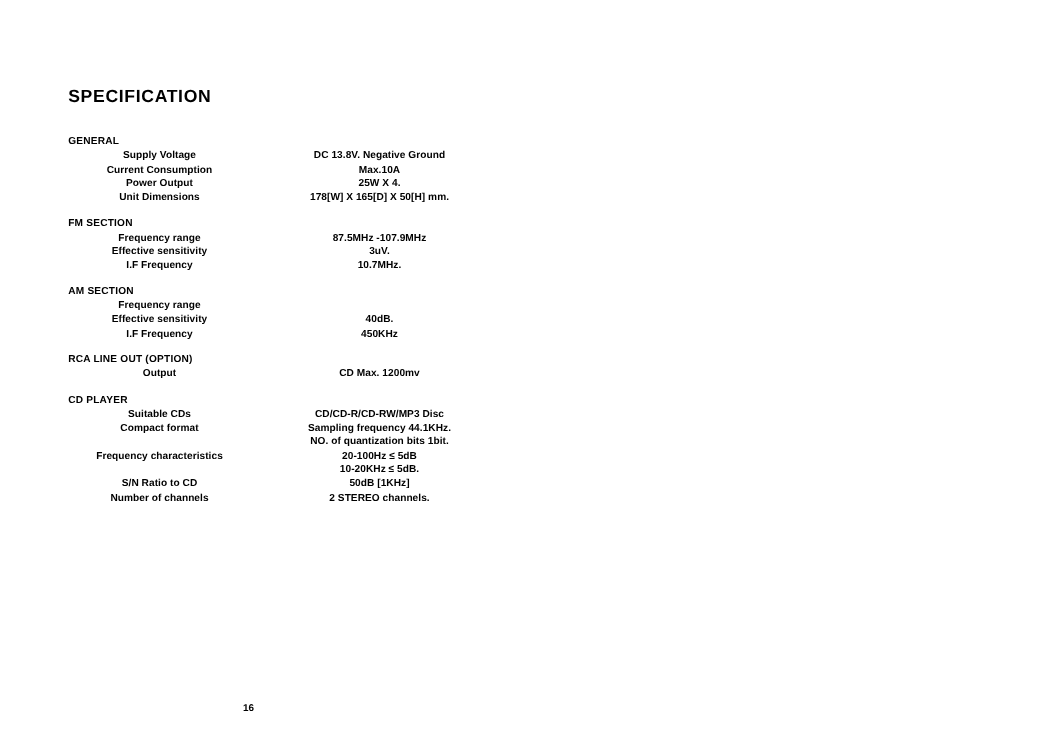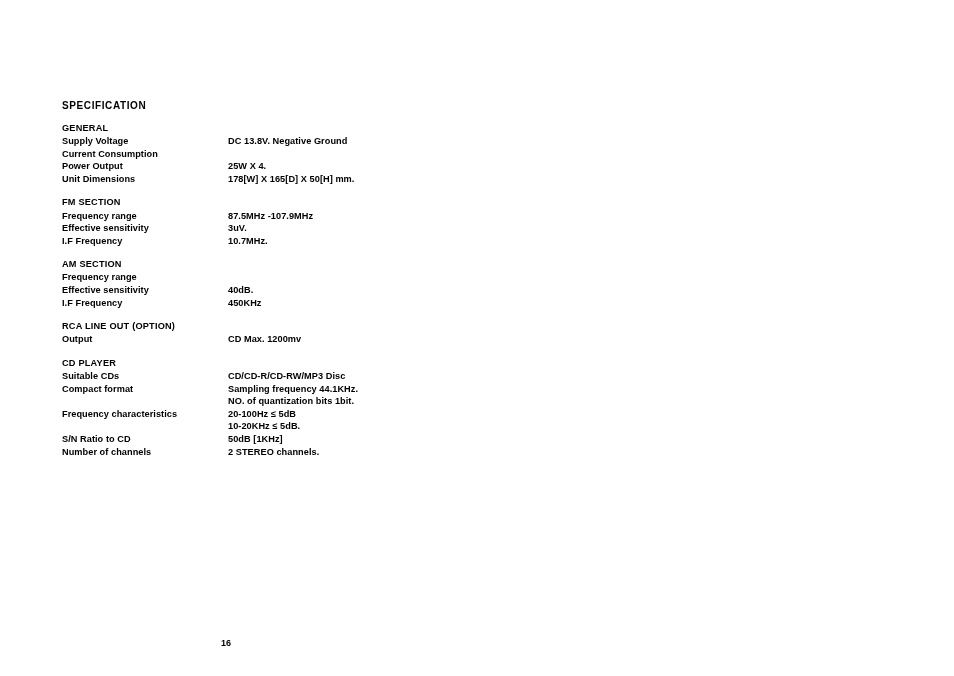--- a/index.html
+++ b/index.html
@@ -20,22 +20,22 @@
     top: 0;
     height: 676px;
   }
   .page-left  { left: 0;   width: 477px; }
   .page-right { left: 477px; width: 477px; }
 
   
   .spec-title {
     position: absolute;
     left: 62px;
-    top: 100px;
-    font-size: 10px;
+    top: 80px;
+    font-size: 16px;
     font-weight: bold;
     letter-spacing: 0.6px;
   }
   .spec-body {
     position: absolute;
     left: 62px;
     top: 122px;
     width: 400px;
     font-size: 9.2px;
     font-weight: bold;
@@ -45,20 +45,21 @@
   .spec-group:last-child { margin-bottom: 2px; }
   .spec-head {
     font-size: 9.2px;
     font-weight: bold;
     letter-spacing: 0.2px;
     margin-bottom: 0.5px;
   }
   .spec-row {
     display: flex;
     align-items: flex-start;
+    text-align: center;
   }
   .spec-label {
     width: 166px;
     flex: 0 0 166px;
     letter-spacing: 0.05px;
   }
   .spec-value {
     flex: 1 1 auto;
     letter-spacing: 0.05px;
   }
@@ -83,20 +84,21 @@
   <div class="spec-body">
 
     <div class="spec-group">
       <div class="spec-head">GENERAL</div>
       <div class="spec-row">
         <div class="spec-label">Supply Voltage</div>
         <div class="spec-value">DC 13.8V. Negative Ground</div>
       </div>
       <div class="spec-row">
         <div class="spec-label">Current Consumption</div>
+        <div class="spec-value">Max.10A</div>
       </div>
       <div class="spec-row">
         <div class="spec-label">Power Output</div>
         <div class="spec-value">25W X 4.</div>
       </div>
       <div class="spec-row">
         <div class="spec-label">Unit Dimensions</div>
         <div class="spec-value">178[W] X 165[D] X 50[H] mm.</div>
       </div>
     </div>

